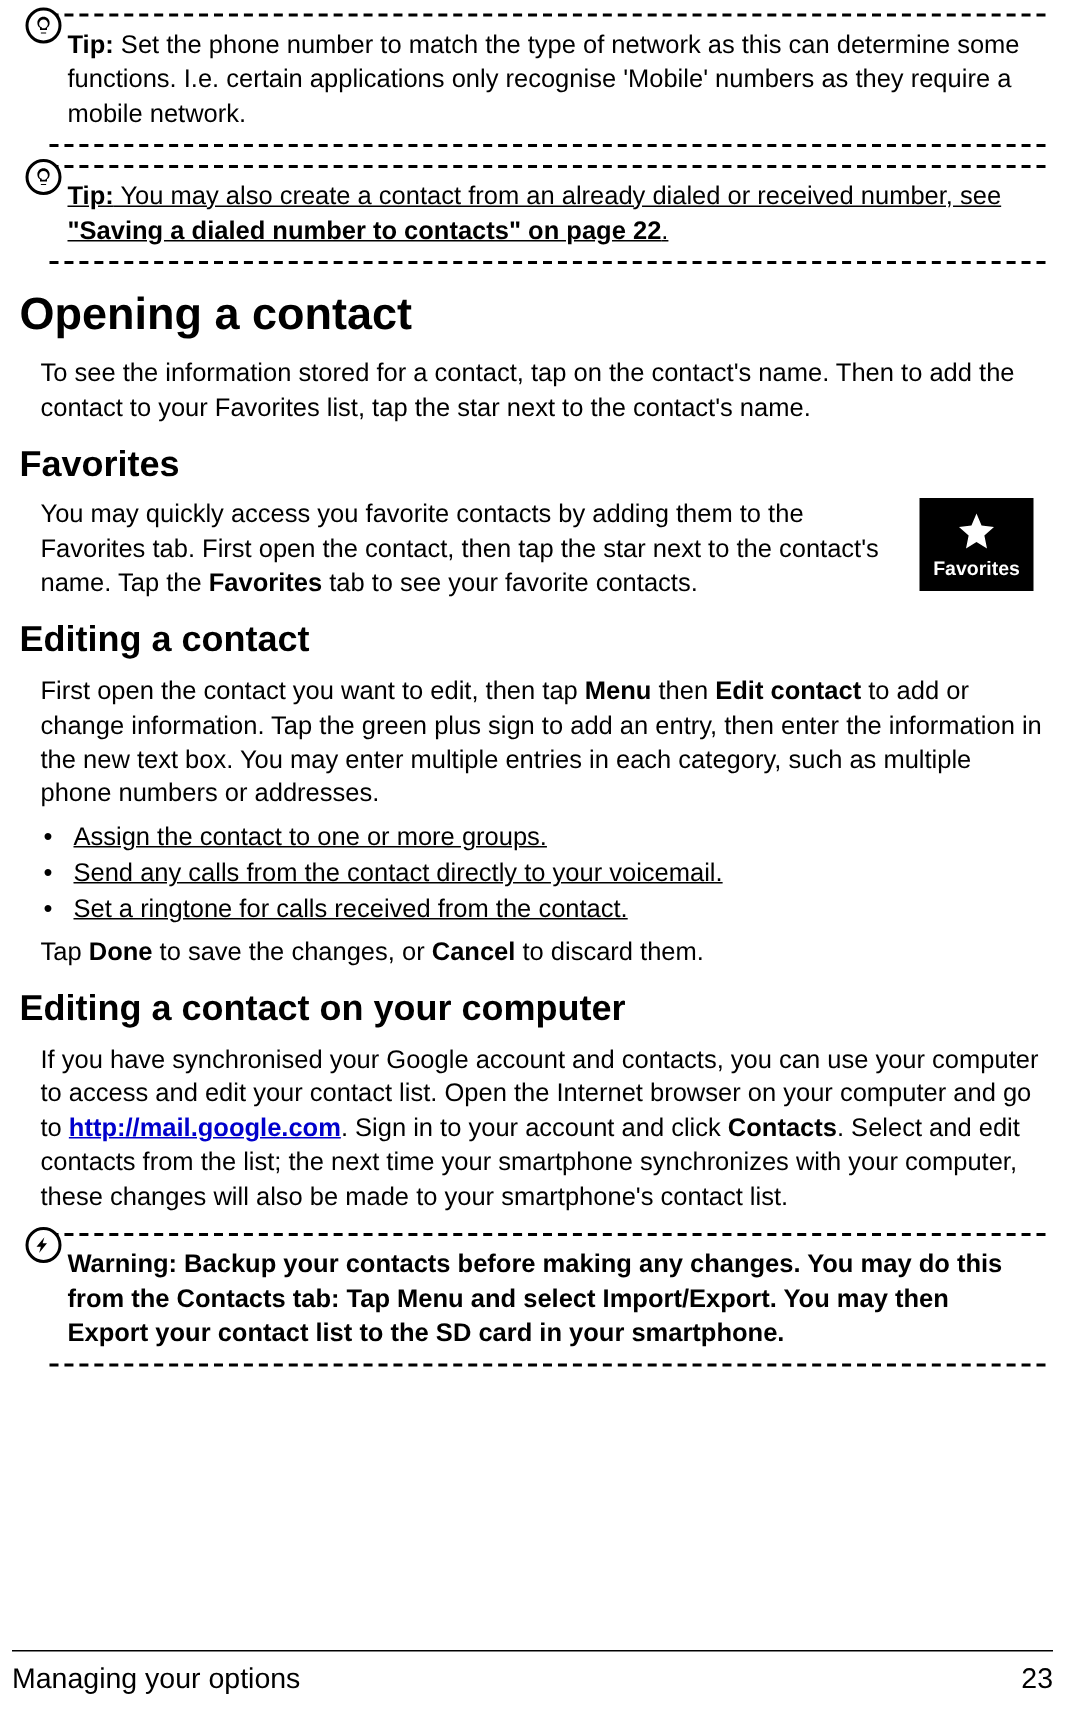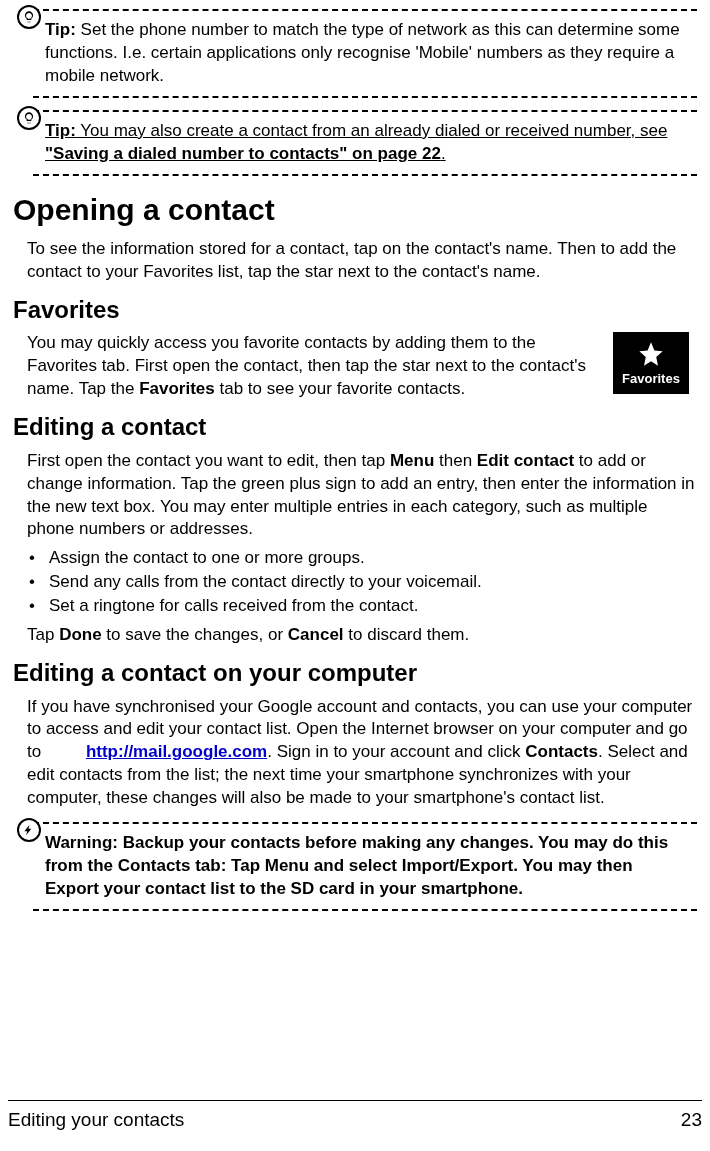--- a/index.html
+++ b/index.html
@@ -52,29 +52,30 @@
     }
     h2 {
       font-size: 24px;
       font-weight: 600;
       margin: 10px 0 6px 0;
     }
     .body-p {
       margin: 6px 0 6px 14px;
     }
     .bold { font-weight: bold; }
-    .link { color: #0000cc; text-decoration: underline; font-weight: bold; margin-left: 40px; }
+    .link { color: #0000cc; text-decoration: underline; font-weight: bold; }
     ul.bullets {
       list-style: none;
       margin: 6px 0 6px 14px;
     }
     ul.bullets li {
       position: relative;
       padding-left: 22px;
       margin: 1px 0;
+      text-decoration: underline;
     }
     ul.bullets li::before {
       content: "•";
       position: absolute;
       left: 2px;
       top: 0;
       font-size: 17px;
     }
     .fav-wrap {
       position: relative;
@@ -187,15 +188,15 @@
         </svg>
     </div>
     <hr class="dash-line">
     <div class="warning-text">Warning: Backup your contacts before making any changes. You may do this from the Contacts tab: Tap Menu and select Import/Export. You may then Export your contact list to the SD card in your smartphone.</div>
     <hr class="dash-line">
   </div>
 
 </div>
 
 <div class="footer">
-  <span>Editing your contacts</span>
+  <span>Managing your options</span>
   <span>23</span>
 </div>
 
 </body></html>

